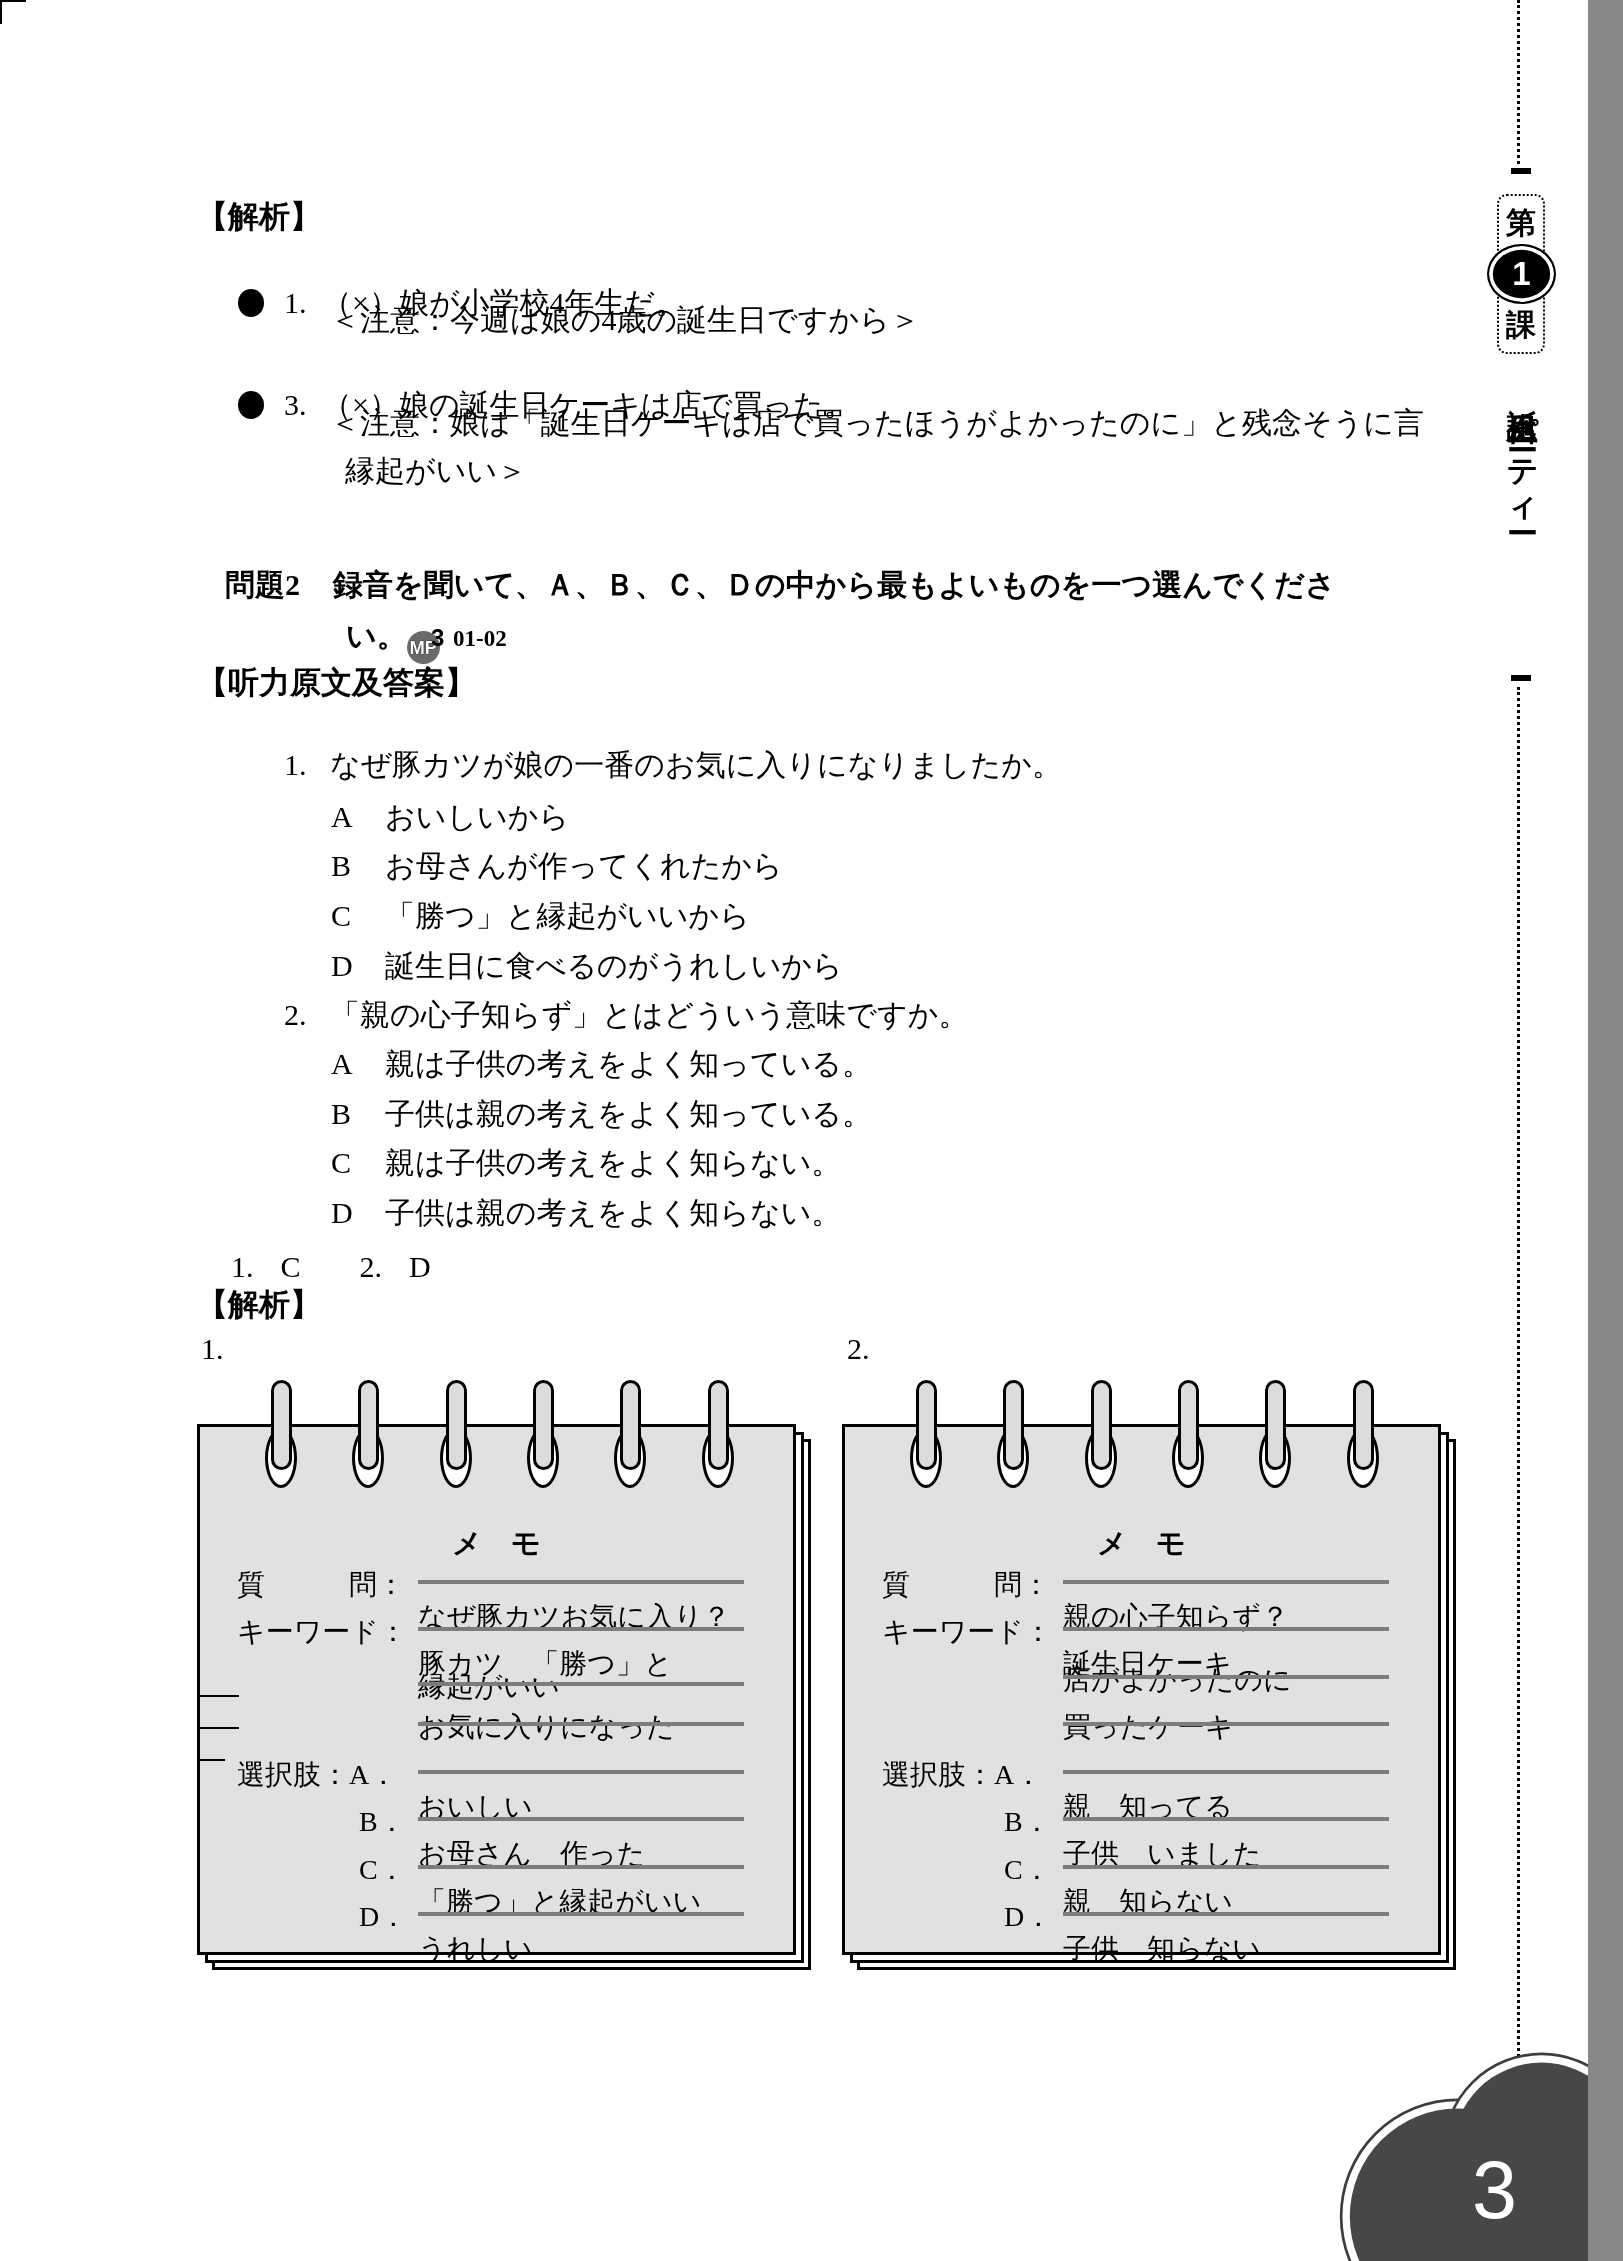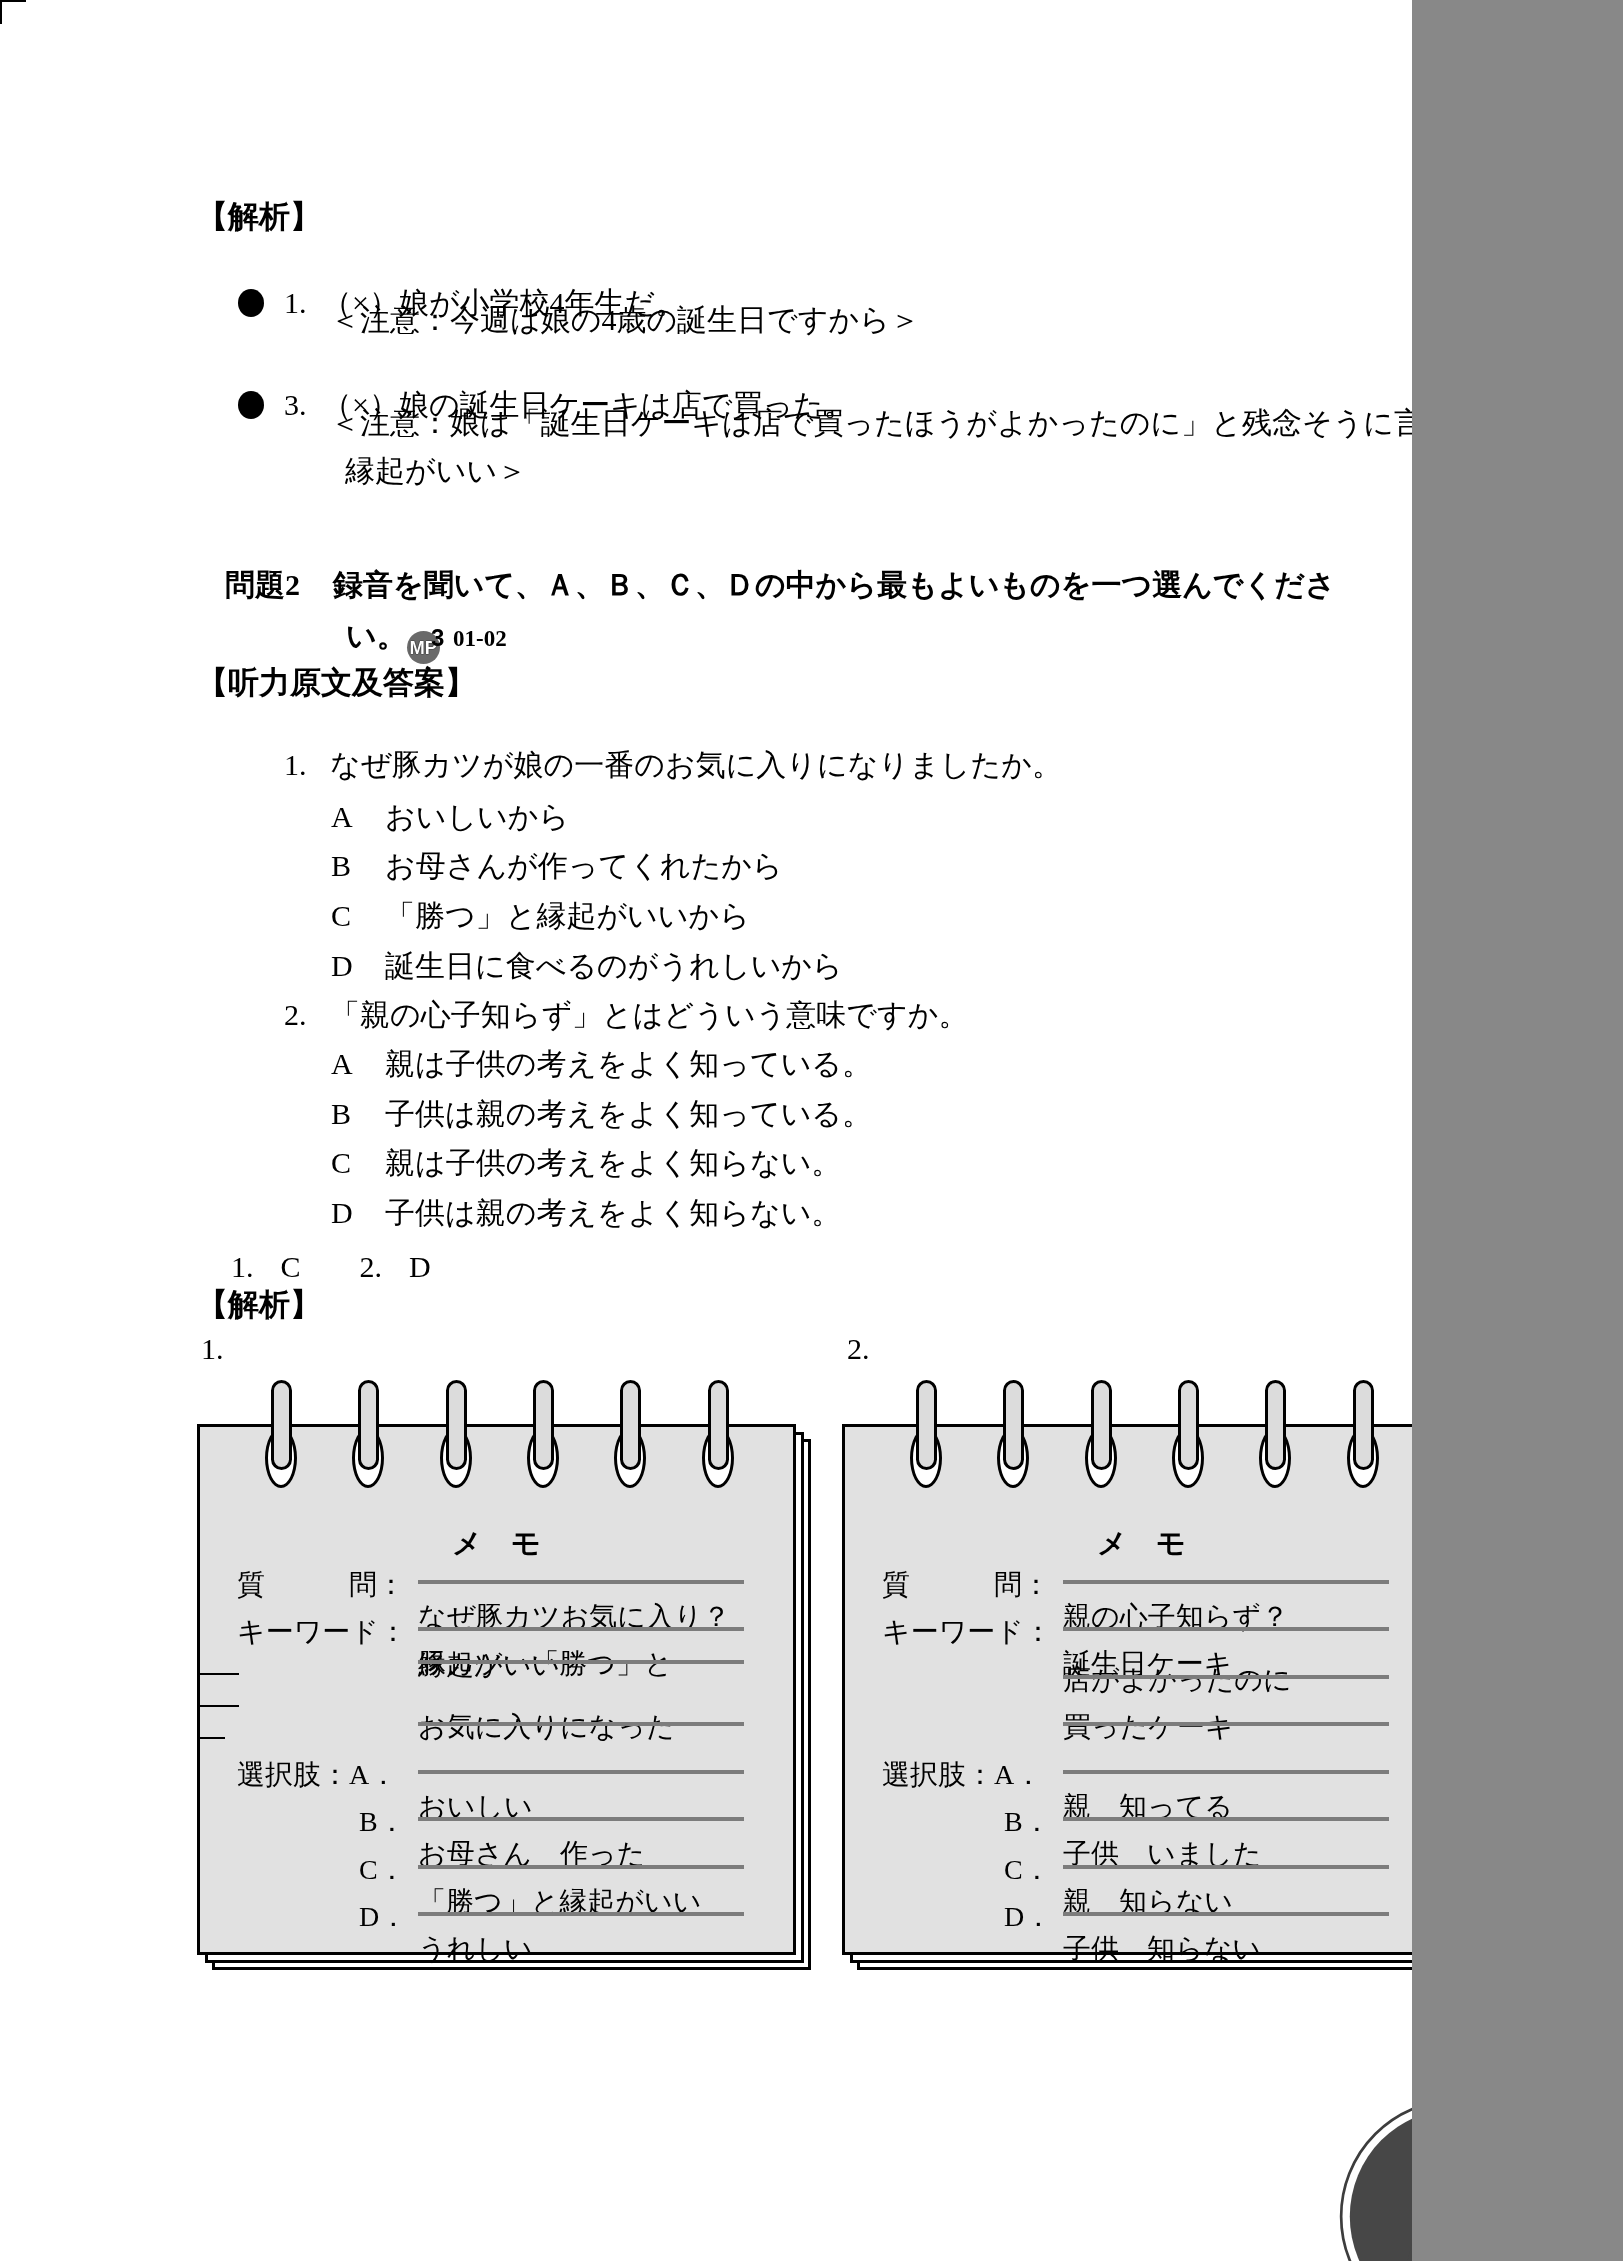--- a/index.html
+++ b/index.html
@@ -1,16 +1,16 @@
 <!DOCTYPE html>
 <html style="font-size:8.6px"><head>
 <meta charset="utf-8">
 <style>
   html,body{margin:0;padding:0;background:#888;}
-  .page{position:relative;width:1412px;height:2261px;background:#ffffff;overflow:hidden;color:#000;}
+  .page{position:relative;width:1588px;height:2261px;background:#ffffff;overflow:hidden;color:#000;}
   .gothic{font-family:"Liberation Sans","DejaVu Sans",sans-serif;font-weight:bold;}
   .line{position:absolute;font-size:30px;white-space:pre;font-family:"Liberation Serif","DejaVu Serif",serif;}
   .heading{position:absolute;left:197px;font-size:31px;white-space:pre;font-family:"Liberation Sans","DejaVu Sans",sans-serif;font-weight:bold;}
   .bullet{display:inline-block;width:26px;height:28px;background:#000;border-radius:50%;margin-right:20px;vertical-align:-4.3px;}
   .bnum{display:inline-block;width:38px;}
   .qnum{display:inline-block;width:46px;}
   .optletter{display:inline-block;width:54px;}
   .note{left:330px;}
   
   .p2label{display:inline-block;margin-right:33px;}
@@ -147,21 +147,21 @@
     <div class="mrow" style="top:154px;">
       <span class="ml">質　　　問：</span>
       <span class="mc">なぜ豚カツお気に入り？</span>
       <div class="mu"></div>
     </div>
     <div class="mrow" style="top:201px;">
       <span class="ml">キーワード：</span>
       <span class="mc">豚カツ　「勝つ」と</span>
       <div class="mu"></div>
     </div>
-    <div class="mrow" style="top:234px;text-decoration:underline;">
+    <div class="mrow" style="top:256px;text-decoration:underline;">
       <span class="mc">縁起がいい</span>
       <div class="mu"></div>
     </div>
     <div class="mrow" style="top:296px;padding-left:16px;">
       <span class="mc">お気に入りになった</span>
       <div class="mu"></div>
     </div>
     <div class="mrow" style="top:344px;">
       <span class="ml">選択肢：A．</span>
       <span class="mc">おいしい</span>

